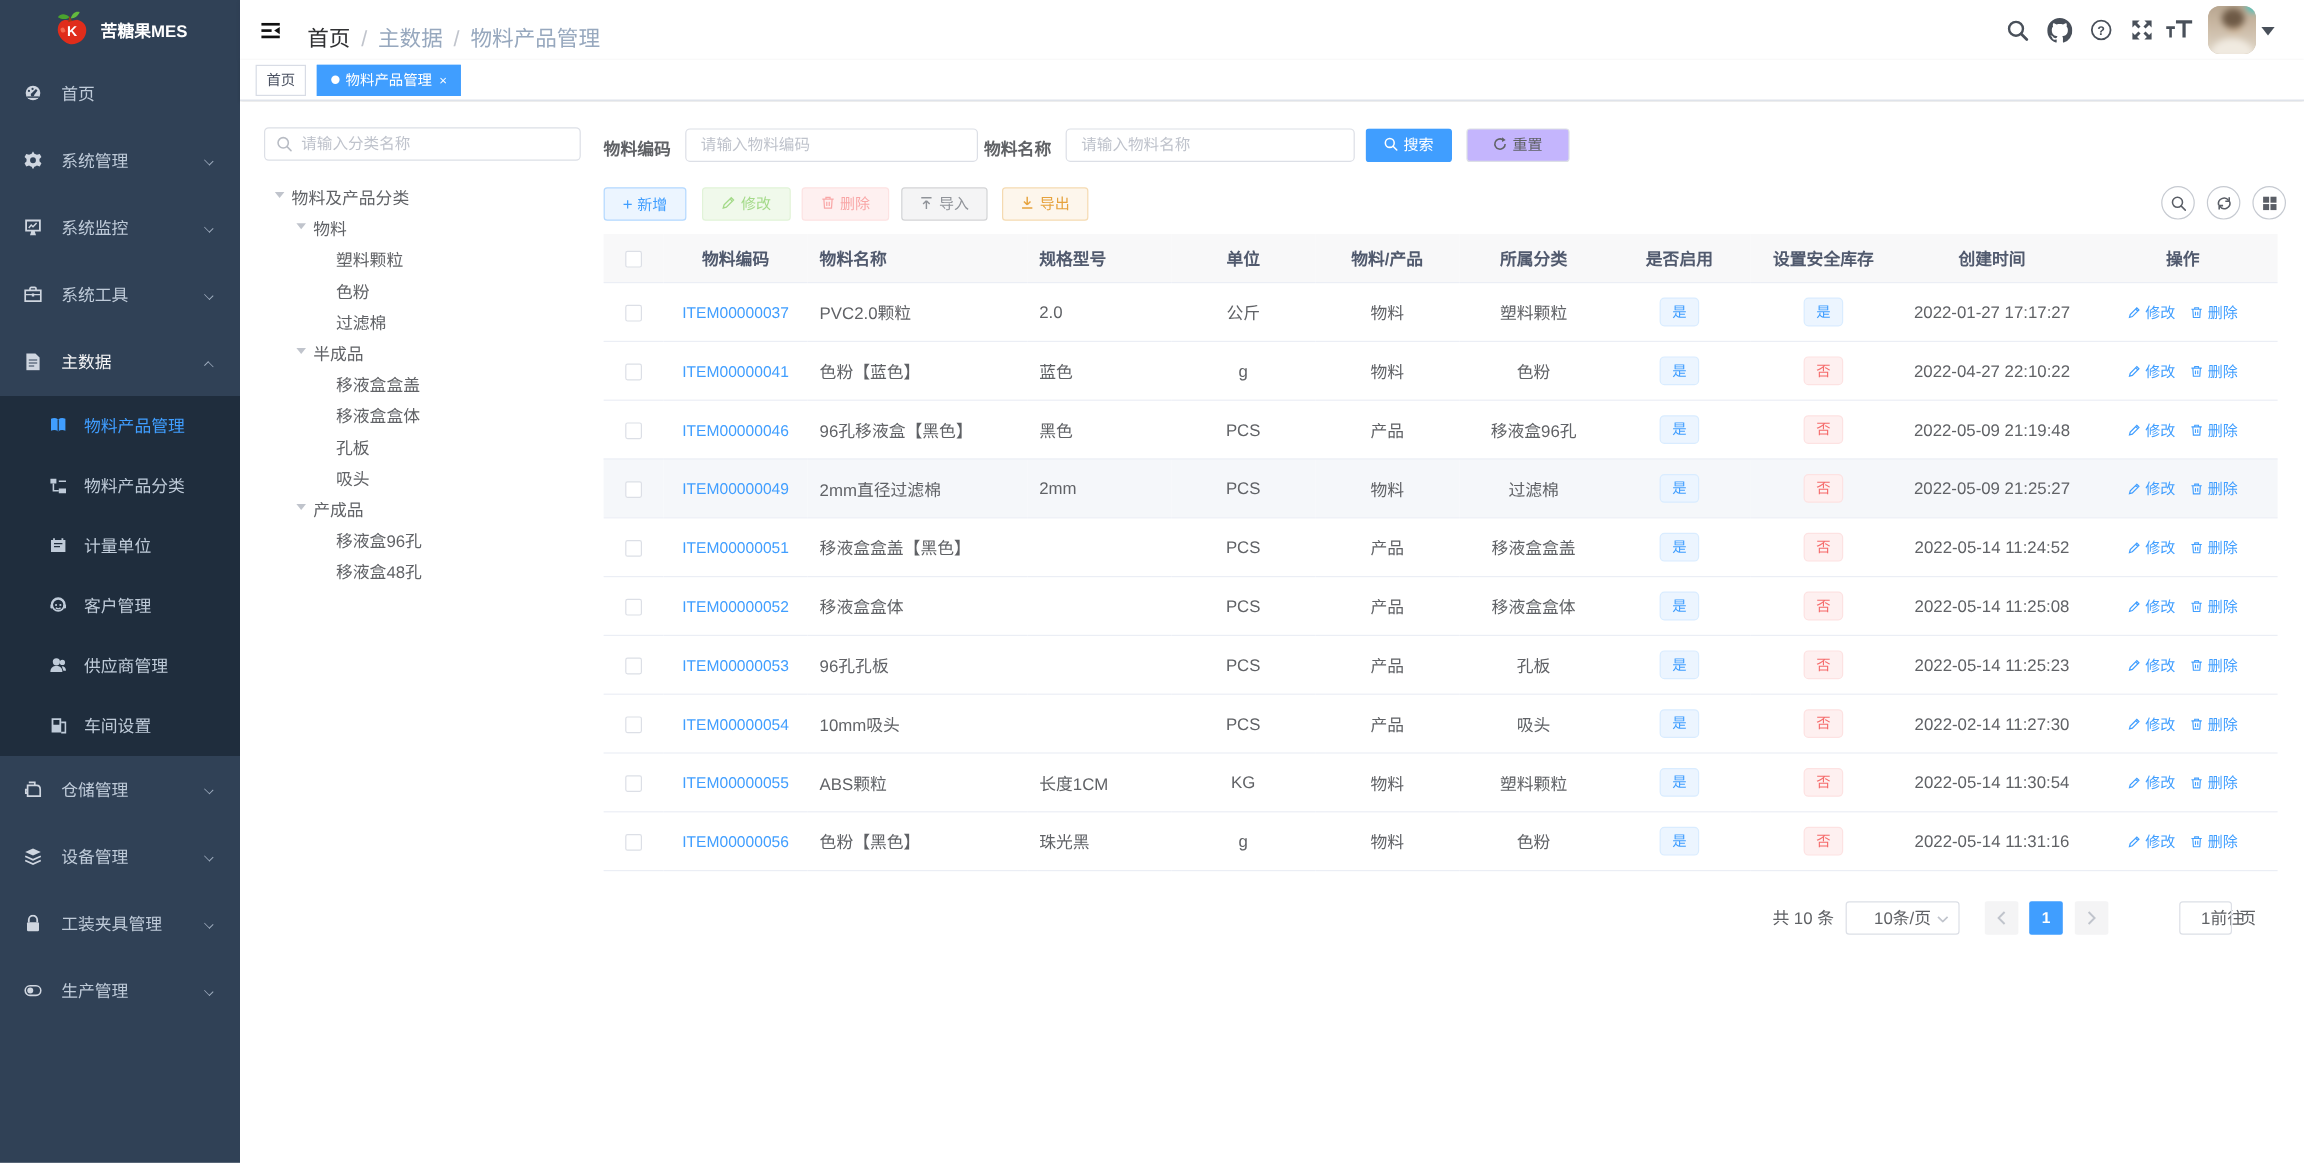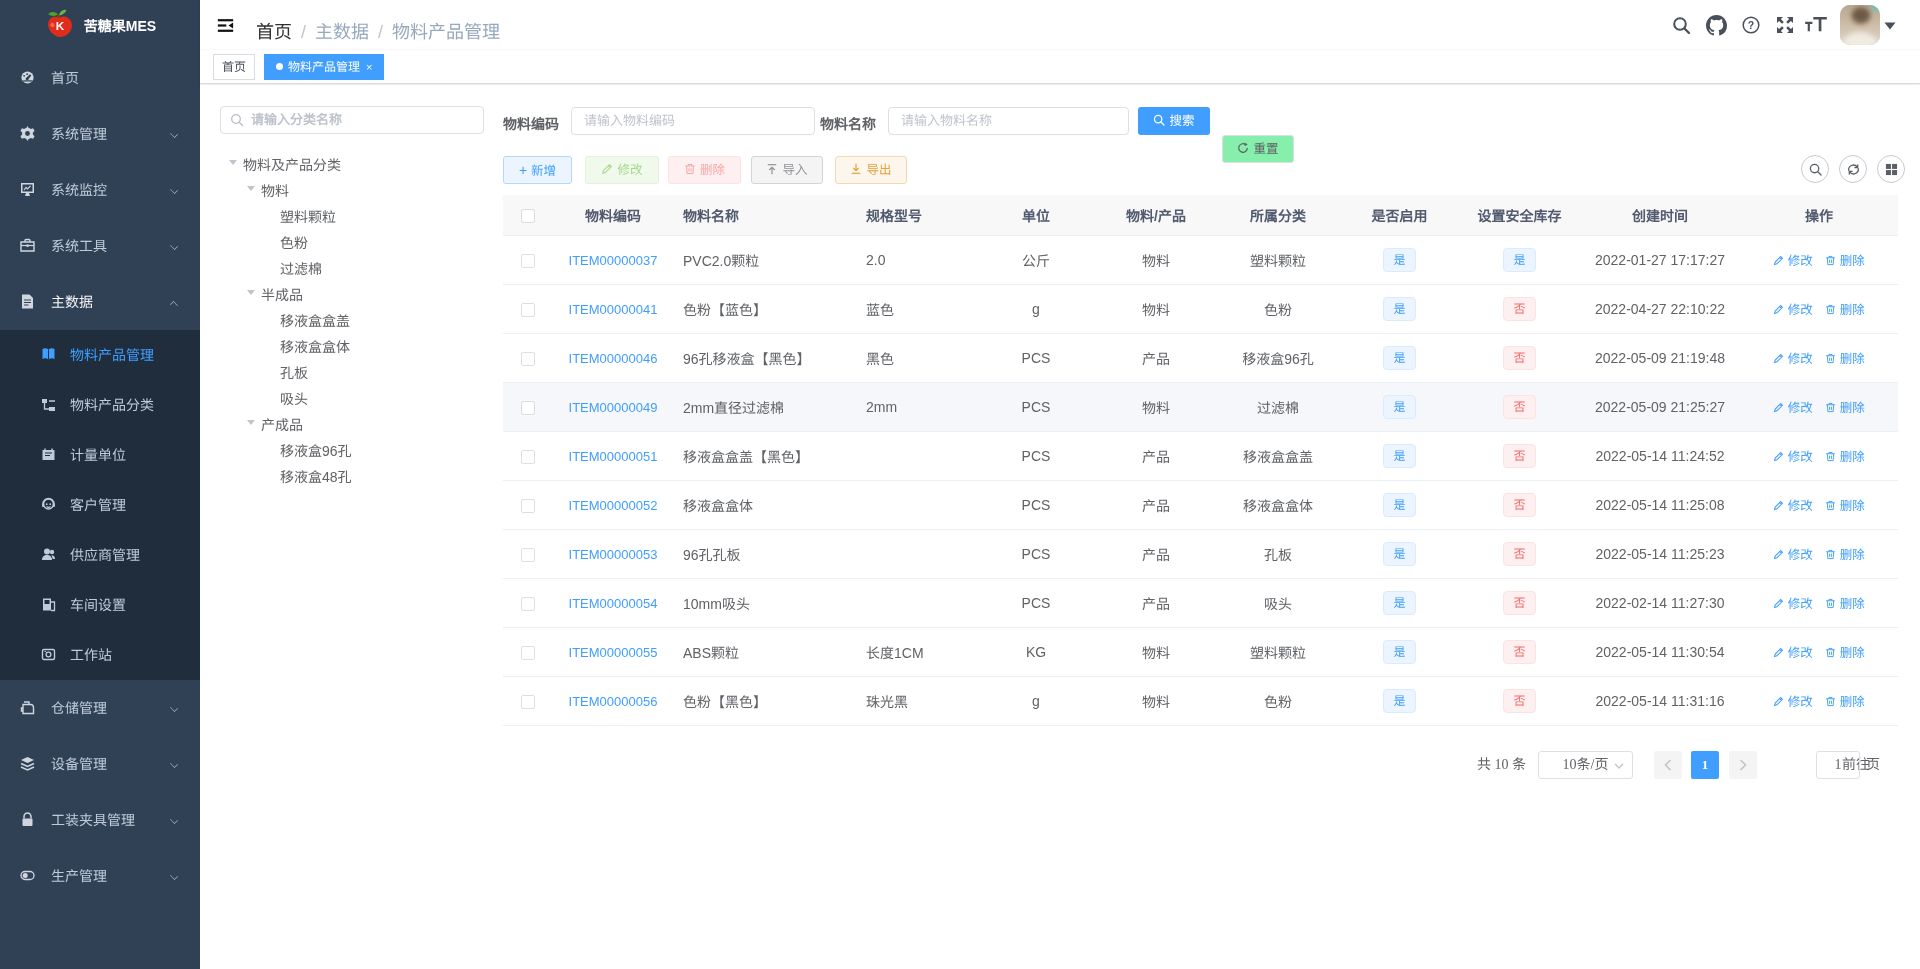--- a/index.html
+++ b/index.html
@@ -29,21 +29,21 @@
 #tagsbar { position:absolute; left:200px; top:50px; width:1720px; height:34px; background:#fff;
   border-bottom:1px solid #d8dce5; box-shadow:0 1px 3px 0 rgba(0,0,0,.12); }
 .tag { position:absolute; top:4px; height:26px; line-height:24px; border:1px solid #d8dce5; background:#fff;
   color:#495060; font-size:12px; padding:0 8px; }
 .tag.on { background:#409eff; color:#fff; border-color:#409eff; padding:0 11px; }
 .tag.on .dot { display:inline-block; width:7px; height:7px; border-radius:50%; background:#fff; margin-right:5px; vertical-align:1px; }
 .tag .x { margin-left:6px; font-size:11px; }
 #main { position:absolute; left:200px; top:85px; width:1720px; height:884px; background:#fff; }
 
 #tsearch { position:absolute; left:20px; top:21px; width:264px; height:28px; border:1px solid #dcdfe6;
-  border-radius:4px; color:#bfc3cc; font-size:13px; line-height:26px; padding-left:30px;font-weight:bold; }
+  border-radius:4px; color:#bfc3cc; font-size:13px; line-height:26px; padding-left:30px; }
 #tsearch .mg { position:absolute; left:9px; top:6px; }
 #tree { position:absolute; left:25px; top:67px; width:270px; }
 .tn { position:relative; height:26px; line-height:26px; font-size:14px; color:#606266; }
 .tn .car { display:inline-block; width:0; height:0; border:4.5px solid transparent; border-top:5.5px solid #c0c4cc;
   margin:0 6px 1px 4px; }
 .tn .nocar { display:inline-block; width:19px; }
 
 .flabel { position:absolute; top:28px; font-weight:bold; color:#606266; font-size:14px; }
 .finput { position:absolute; top:22px; height:28px; border:1px solid #dcdfe6; border-radius:4px;
   font-size:13px; line-height:26px; padding-left:12px; color:#bfc3cc; background:#fff; }
@@ -60,21 +60,21 @@
   border-bottom:1px solid #ebeef5; text-align:center; padding:0; }
 #tbl td { height:49px; border-bottom:1px solid #ebeef5; font-size:14px; color:#606266; text-align:center; padding:0; }
 #tbl .lft { text-align:left; padding-left:10px; }
 #tbl tr.hov td { background:#f5f7fa; }
 .cb { display:inline-block; width:14px; height:14px; border:1px solid #dcdfe6; border-radius:2px; background:#fff; vertical-align:middle; }
 .lnk { color:#409eff; font-size:13px; }
 .tg { display:inline-block; width:33px; height:24px; line-height:22px; border-radius:4px; font-size:12px; }
 .tg.b { background:#ecf5ff; border:1px solid #d9ecff; color:#409eff; }
 .tg.r { background:#fef0f0; border:1px solid #fde2e2; color:#f56c6c; }
 .op { color:#409eff; font-size:12.5px; }
-.pitem { position:absolute; top:0; height:28px;font-family:Liberation Serif, serif; }
+.pitem { position:absolute; top:0; height:28px; }
 </style>
 </head>
 <body>
 <div id="sidebar">
   <div class="logo">
     <svg width="32" height="32" viewBox="0 0 30 30">
       <path d="M14 8 C9 6 5 8 4 13 C3 18 7 24 13 26 C19 27 25 23 26 17 C27 12 24 8 19 7 Z" fill="#e02d1b"></path>
       <path d="M6 14 C8 12 9 13 10 16 C8 18 6 17 6 14Z" fill="#f4694f"></path>
       <path d="M13 5 C10 2 6 2 4 5 C7 7 11 7 13 5 Z" fill="#4aa32e"></path>
       <path d="M14 6 C15 2 18 0 21 1 C20 4 17 6 14 6 Z" fill="#63b93e"></path>
@@ -136,25 +136,20 @@
           <circle cx="6" cy="4.5" r="3" fill="#bfcbd9"></circle>
           <path d="M1 13 C1 9.5 3 8 6 8 C9 8 11 9.5 11 13 Z" fill="#bfcbd9"></path>
           <circle cx="11" cy="5" r="2.2" fill="#bfcbd9"></circle>
           <path d="M10.5 8.2 C12.8 8.2 14 9.8 14 12 H11.8" fill="#bfcbd9"></path>
         </svg><span class="mtxt">供应商管理</span></div>
     <div class="si"><svg width="15" height="15" viewBox="0 0 15 15">
           <path d="M2 1.5 H10 V13.5 H2 Z" fill="#bfcbd9"></path>
           <path d="M3.5 3 H8.5 V7 H3.5 Z" fill="#1f2d3d"></path>
           <path d="M10 5 H13.5 V13.5 H10" fill="none" stroke="#bfcbd9" stroke-width="1.3"></path>
         </svg><span class="mtxt">车间设置</span></div>
-    <div class="si"><svg width="15" height="15" viewBox="0 0 15 15">
-          <rect x="1.5" y="2.5" width="12" height="10" rx="1.5" fill="none" stroke="#bfcbd9" stroke-width="1.4"></rect>
-          <circle cx="7.5" cy="7.5" r="2.4" fill="none" stroke="#bfcbd9" stroke-width="1.3"></circle>
-          <path d="M3.5 4.5 H5" stroke="#bfcbd9" stroke-width="1.2"></path>
-        </svg><span class="mtxt">工作站</span></div>
   </div>
   <div class="mi"><svg width="15" height="15" viewBox="0 0 15 15">
         <path d="M4 2 H9 V4 M3 4.5 H10.5 C12.5 4.5 13.5 6 13.5 8 V13.5 H3 Z" fill="none" stroke="#cfd6e0" stroke-width="1.4"></path>
         <path d="M3 8 H1.5 V11 H3" fill="none" stroke="#cfd6e0" stroke-width="1.4"></path>
       </svg><span class="mtxt">仓储管理</span><span class="chev"></span></div>
   <div class="mi"><svg width="15" height="15" viewBox="0 0 15 15">
         <path d="M7.5 1 L14 4 L7.5 7 L1 4 Z" fill="#cfd6e0"></path>
         <path d="M1 7.5 L7.5 10.5 L14 7.5" fill="none" stroke="#cfd6e0" stroke-width="1.4"></path>
         <path d="M1 11 L7.5 14 L14 11" fill="none" stroke="#cfd6e0" stroke-width="1.4"></path>
       </svg><span class="mtxt">设备管理</span><span class="chev"></span></div>
@@ -243,21 +238,21 @@
     <div class="tn" style="padding-left:36px;"><span class="nocar"></span>移液盒48孔</div>
   </div>
   <div class="flabel" style="left:303px;">物料编码</div>
   <div class="finput" style="left:371px;width:244px;">请输入物料编码</div>
   <div class="flabel" style="left:620px;">物料名称</div>
   <div class="finput" style="left:688px;width:241px;">请输入物料名称</div>
   <div class="btn" style="left:938px;width:72px;background:#409eff;color:#fff;"><svg width="12" height="12" viewBox="0 0 14 14" style="vertical-align:-1px;margin-right:4px;">
         <circle cx="6" cy="6" r="4.3" fill="none" stroke="#fff" stroke-width="1.5"></circle>
         <path d="M9.2 9.2 L12.8 12.8" stroke="#fff" stroke-width="1.5" stroke-linecap="round"></path>
       </svg>搜索</div>
-  <div class="btn" style="left:1022px;width:72px;background:#86efac;border-color:#dcdfe6;color:#606266;margin-top:28px;"><svg width="12" height="12" viewBox="0 0 14 14" style="vertical-align:-1px;margin-right:4px;">
+  <div class="btn" style="left:1022px;width:86px;background:#c4b5fd;border-color:#dcdfe6;color:#606266;"><svg width="12" height="12" viewBox="0 0 14 14" style="vertical-align:-1px;margin-right:4px;">
         <path d="M12 7 A5 5 0 1 1 9.5 2.7" fill="none" stroke="#606266" stroke-width="1.5"></path>
         <path d="M9 0.5 L12.5 3 L9 5 Z" fill="#606266"></path>
       </svg>重置</div>
 
   <div class="abtn" style="left:303px;width:69px;background:#ecf5ff;border-color:#b3d8ff;color:#409eff;"><span style="font-size:14px;margin-right:4px;">+</span>新增</div>
   <div class="abtn" style="left:385px;width:74px;background:#f0f9eb;border-color:#e1f3d8;color:#a4da89;"><svg width="12" height="12" viewBox="0 0 14 14" style="vertical-align:-1px;margin-right:4px;">
         <path d="M2 12 L2.8 9 L9.8 2 L12 4.2 L5 11.2 Z M8.6 3.2 L10.8 5.4" fill="none" stroke="#a4da89" stroke-width="1.3"></path>
       </svg>修改</div>
   <div class="abtn" style="left:468px;width:73px;background:#fef0f0;border-color:#fde2e2;color:#f9a7a7;"><svg width="12" height="12" viewBox="0 0 14 14" style="vertical-align:-1px;margin-right:4px;">
         <path d="M1.5 3.5 H12.5 M5 3.5 V1.8 H9 V3.5 M3 3.5 L3.6 12.2 H10.4 L11 3.5 M5.8 6 V10 M8.2 6 V10" fill="none" stroke="#f9a7a7" stroke-width="1.2"></path>

